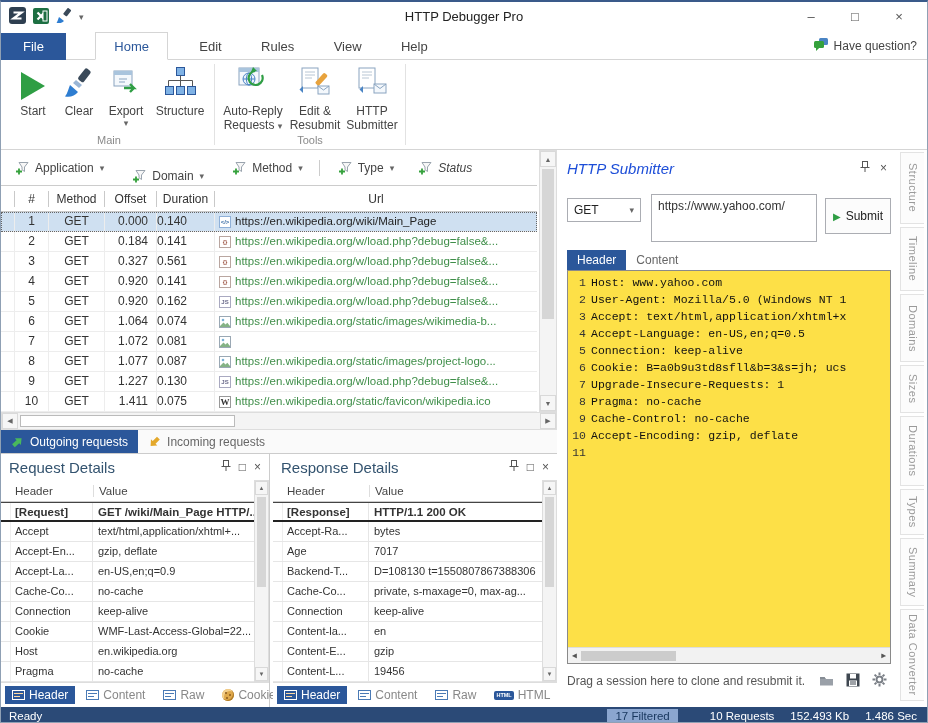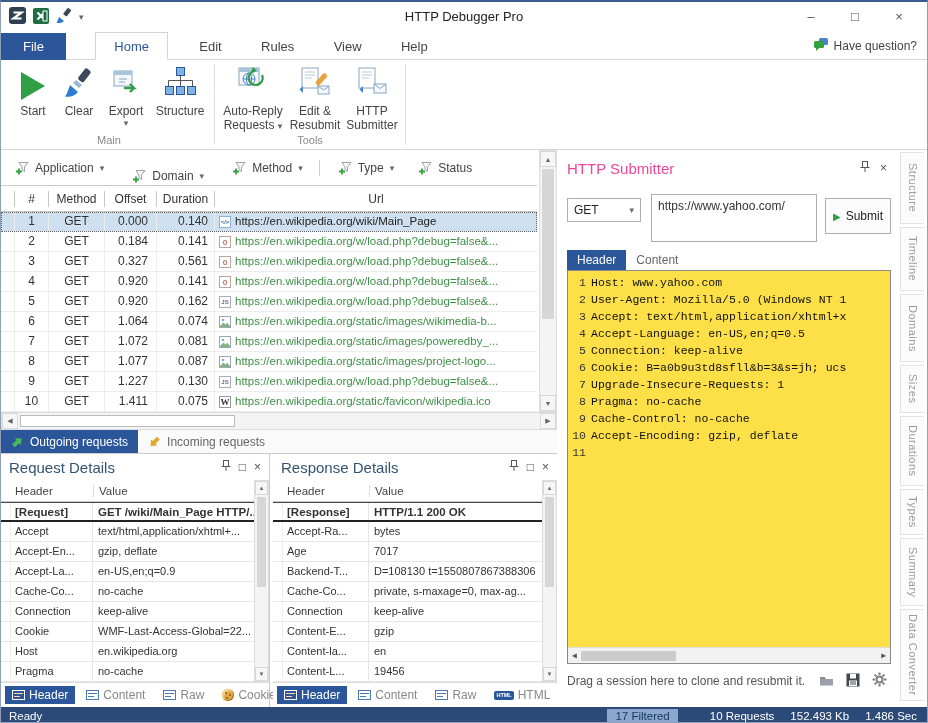--- a/index.html
+++ b/index.html
@@ -45,21 +45,21 @@
   
   .grid-head { position:absolute; left:0; top:36px; width:536px; height:26px; border-bottom:1px solid #c9c9c9; display:flex; align-items:center; color:#333; }
   .gh-cell { border-right:1px solid #c9c9c9; height:16px; line-height:16px; text-align:center; }
   .trows { position:absolute; left:0; top:62px; width:536px; height:200px; }
   .trow { display:flex; height:20px; line-height:19px; border-bottom:1px solid #ededed; align-items:center; }
   .trow.sel { background:#cfe0f1; outline:1px dotted #666; outline-offset:-1px; }
   .c-gut { width:14px; flex:0 0 14px; height:100%; border-right:1px solid #ededed; }
   .c-num { width:34px; flex:0 0 34px; text-align:center; border-right:1px solid #ededed; }
   .c-met { width:56px; flex:0 0 56px; text-align:center; border-right:1px solid #ededed; }
   .c-off { width:52px; flex:0 0 52px; text-align:right; padding-right:8px; border-right:1px solid #ededed; }
-  .c-dur { width:58px; flex:0 0 58px; text-align:right; padding-right:6px; border-right:1px solid #ededed; }
+  .c-dur { width:58px; flex:0 0 58px; text-align:left; padding-right:6px; border-right:1px solid #ededed; }
   .c-url { flex:1; display:flex; align-items:center; gap:4px; padding-left:4px; overflow:hidden; }
   .urltext { color:#3f8e49; font-size:11.5px; white-space:nowrap; overflow:hidden; }
   .trow.sel .urltext { color:#222; }
   .fic { flex:0 0 12px; width:12px; height:12px; border:1px solid #b9a6a0; background:#fff; font-size:6px; line-height:10px; text-align:center; color:#a05a4a; font-weight:bold; }
   .fic-code { border-color:#8fb0d8; color:#3b6ea5; }
   .fic-js { color:#6a6a8a; border-color:#a9a9c0; }
   .fic-wiki { font-family:"Liberation Serif", serif; font-size:9px; color:#333; border-color:#999; font-weight:bold; }
   .fic-img { border:none; background:none; }
   .sb-arrow { display:flex; align-items:center; justify-content:center; font-size:7px; color:#666; background:#f6f6f6; border:1px solid #d9d9d9; }
   .sb-thumb { background:#d6d6d6; }
@@ -91,21 +91,21 @@
   .tabicon::before { content:""; position:absolute; left:1px; right:1px; top:2px; height:1px; background:#4a7ab5; }
   .tabicon::after { content:""; position:absolute; left:1px; right:4px; top:5px; height:1px; background:#4a7ab5; }
   .dtab.sel .tabicon { border-color:#fff; background:transparent; }
   .dtab.sel .tabicon::before, .dtab.sel .tabicon::after { background:#ffd9a0; }
   .cookie-ic { width:12px; height:12px; border-radius:50%; background:#dfa94c; box-shadow:inset -1px -1px 0 #b07c28, inset 2px 2px 0 #f3cf8d; position:relative; flex:0 0 12px; }
   .cookie-ic::before { content:""; position:absolute; left:3px; top:3px; width:2px; height:2px; background:#8a5a1e; border-radius:50%; box-shadow:4px 2px 0 #8a5a1e, 1px 5px 0 #8a5a1e; }
   .html-ic { background:#2b579a; color:#fff; font-size:5.5px; font-weight:bold; padding:2px 2px; border-radius:2px; line-height:5px; }
 
   
   .submitter { position:absolute; left:558px; top:0; width:336px; height:557px; background:#fff; }
-  .sub-title { position:absolute; left:8px; top:10px; color:#ec4899; font-size:15px; }
+  .sub-title { position:absolute; left:8px; top:10px; color:#1d4ed8; font-size:15px;font-style:italic; }
   .sub-title-icons { position:absolute; right:8px; top:10px; display:flex; gap:10px; color:#555; align-items:center; }
   .sub-select { position:absolute; left:8px; top:48px; width:74px; height:24px; border:1px solid #abadb3; display:flex; align-items:center; padding:0 6px; color:#222; }
   .sub-select .caret { margin-left:auto; }
   .sub-url { position:absolute; left:92px; top:44px; width:166px; height:48px; border:1px solid #abadb3; font-family:"Liberation Sans", sans-serif; font-size:12px; color:#333; padding:4px 6px; resize:none; outline:none; }
   .sub-submit { position:absolute; left:266px; top:48px; width:66px; height:36px; border:1px solid #abadb3; background:#fcfcfc; display:flex; align-items:center; justify-content:center; gap:5px; font-size:12px; color:#222; }
   .sub-submit .tri { color:#2f9e44; font-size:10px; }
   .sub-tabs { position:absolute; left:8px; top:100px; display:flex; }
   .subtab { padding:3px 10px; font-size:12px; color:#666; }
   .subtab.sel { background:#2b579a; color:#fff; }
   .sub-code { position:absolute; left:8px; top:120px; width:324px; height:394px; border:1px solid #8a8a8a; background:#fde047; overflow:hidden; font-family:"Liberation Mono", monospace; font-size:11.5px; color:#111; }
@@ -291,21 +291,21 @@
       </span>
       <span class="fbar-sep"></span>
       <span class="fitem" style="margin-left:18px;">
         <svg width="14" height="14">
             <path d="M4 1.5 h9 l-3.5 4.5 v4.5 l-2.5 -1.8 v-2.7z" fill="#f7f7f7" stroke="#9aa4ae"></path>
             <path d="M1 10.5 h6 M4 7.5 v6" stroke="#35a13c" stroke-width="1.8"></path>
           </svg>
         <span>Type</span>
         <span class="caret">▾</span>
       </span>
-      <span class="fitem" style="margin-left:24px;">
+      <span class="fitem" style="margin-left:24px;font-style:italic;">
         <svg width="14" height="14">
             <path d="M4 1.5 h9 l-3.5 4.5 v4.5 l-2.5 -1.8 v-2.7z" fill="#f7f7f7" stroke="#9aa4ae"></path>
             <path d="M1 10.5 h6 M4 7.5 v6" stroke="#35a13c" stroke-width="1.8"></path>
           </svg>
         <span>Status</span>
       </span>
     </div>
 
     <div class="grid-head">
       <span class="gh-cell" style="width:14px;"></span>
@@ -392,21 +392,20 @@
           <span class="c-num">7</span>
           <span class="c-met">GET</span>
           <span class="c-off">1.072</span>
           <span class="c-dur">0.081</span>
         <span class="c-url">
             <span class="fic fic-img"><svg width="12" height="12">
                 <rect x="0.5" y="0.5" width="11" height="11" fill="#fff" stroke="#9aa8b4"></rect>
                 <circle cx="4" cy="4" r="1.3" fill="#7ab0d4"></circle>
                 <path d="M1 10 l3.5 -3.5 2 2 1.8 -1.8 2.7 3.3 v1 h-10z" fill="#85b285"></path>
               </svg></span>
-            <span class="urltext">https://en.wikipedia.org/static/images/poweredby_...</span>
           </span>
       </div>
       <div class="trow">
         <span class="c-gut"></span>
           <span class="c-num">8</span>
           <span class="c-met">GET</span>
           <span class="c-off">1.077</span>
           <span class="c-dur">0.087</span>
         <span class="c-url">
             <span class="fic fic-img"><svg width="12" height="12">
@@ -604,27 +603,27 @@
             <span class="d-h" style="width:86px;">Cache-Co...</span>
             <span class="d-v">private, s-maxage=0, max-ag...</span>
           </div>
         <div class="drow">
             <span class="d-gut"></span>
             <span class="d-h" style="width:86px;">Connection</span>
             <span class="d-v">keep-alive</span>
           </div>
         <div class="drow">
             <span class="d-gut"></span>
+            <span class="d-h" style="width:86px;">Content-la...</span>
+            <span class="d-v">en</span>
+          </div>
+        <div class="drow">
+            <span class="d-gut"></span>
             <span class="d-h" style="width:86px;">Content-E...</span>
             <span class="d-v">gzip</span>
-          </div>
-        <div class="drow">
-            <span class="d-gut"></span>
-            <span class="d-h" style="width:86px;">Content-la...</span>
-            <span class="d-v">en</span>
           </div>
         <div class="drow">
             <span class="d-gut"></span>
             <span class="d-h" style="width:86px;">Content-L...</span>
             <span class="d-v">19456</span>
           </div>
       </div>
       <div class="dp-vscroll">
         <div class="sb-arrow" style="position:absolute;top:0;left:0;right:0;height:14px;font-size:6px;">▲</div>
         <div class="sb-thumb" style="position:absolute;top:16px;left:2px;right:2px;height:90px;"></div>

